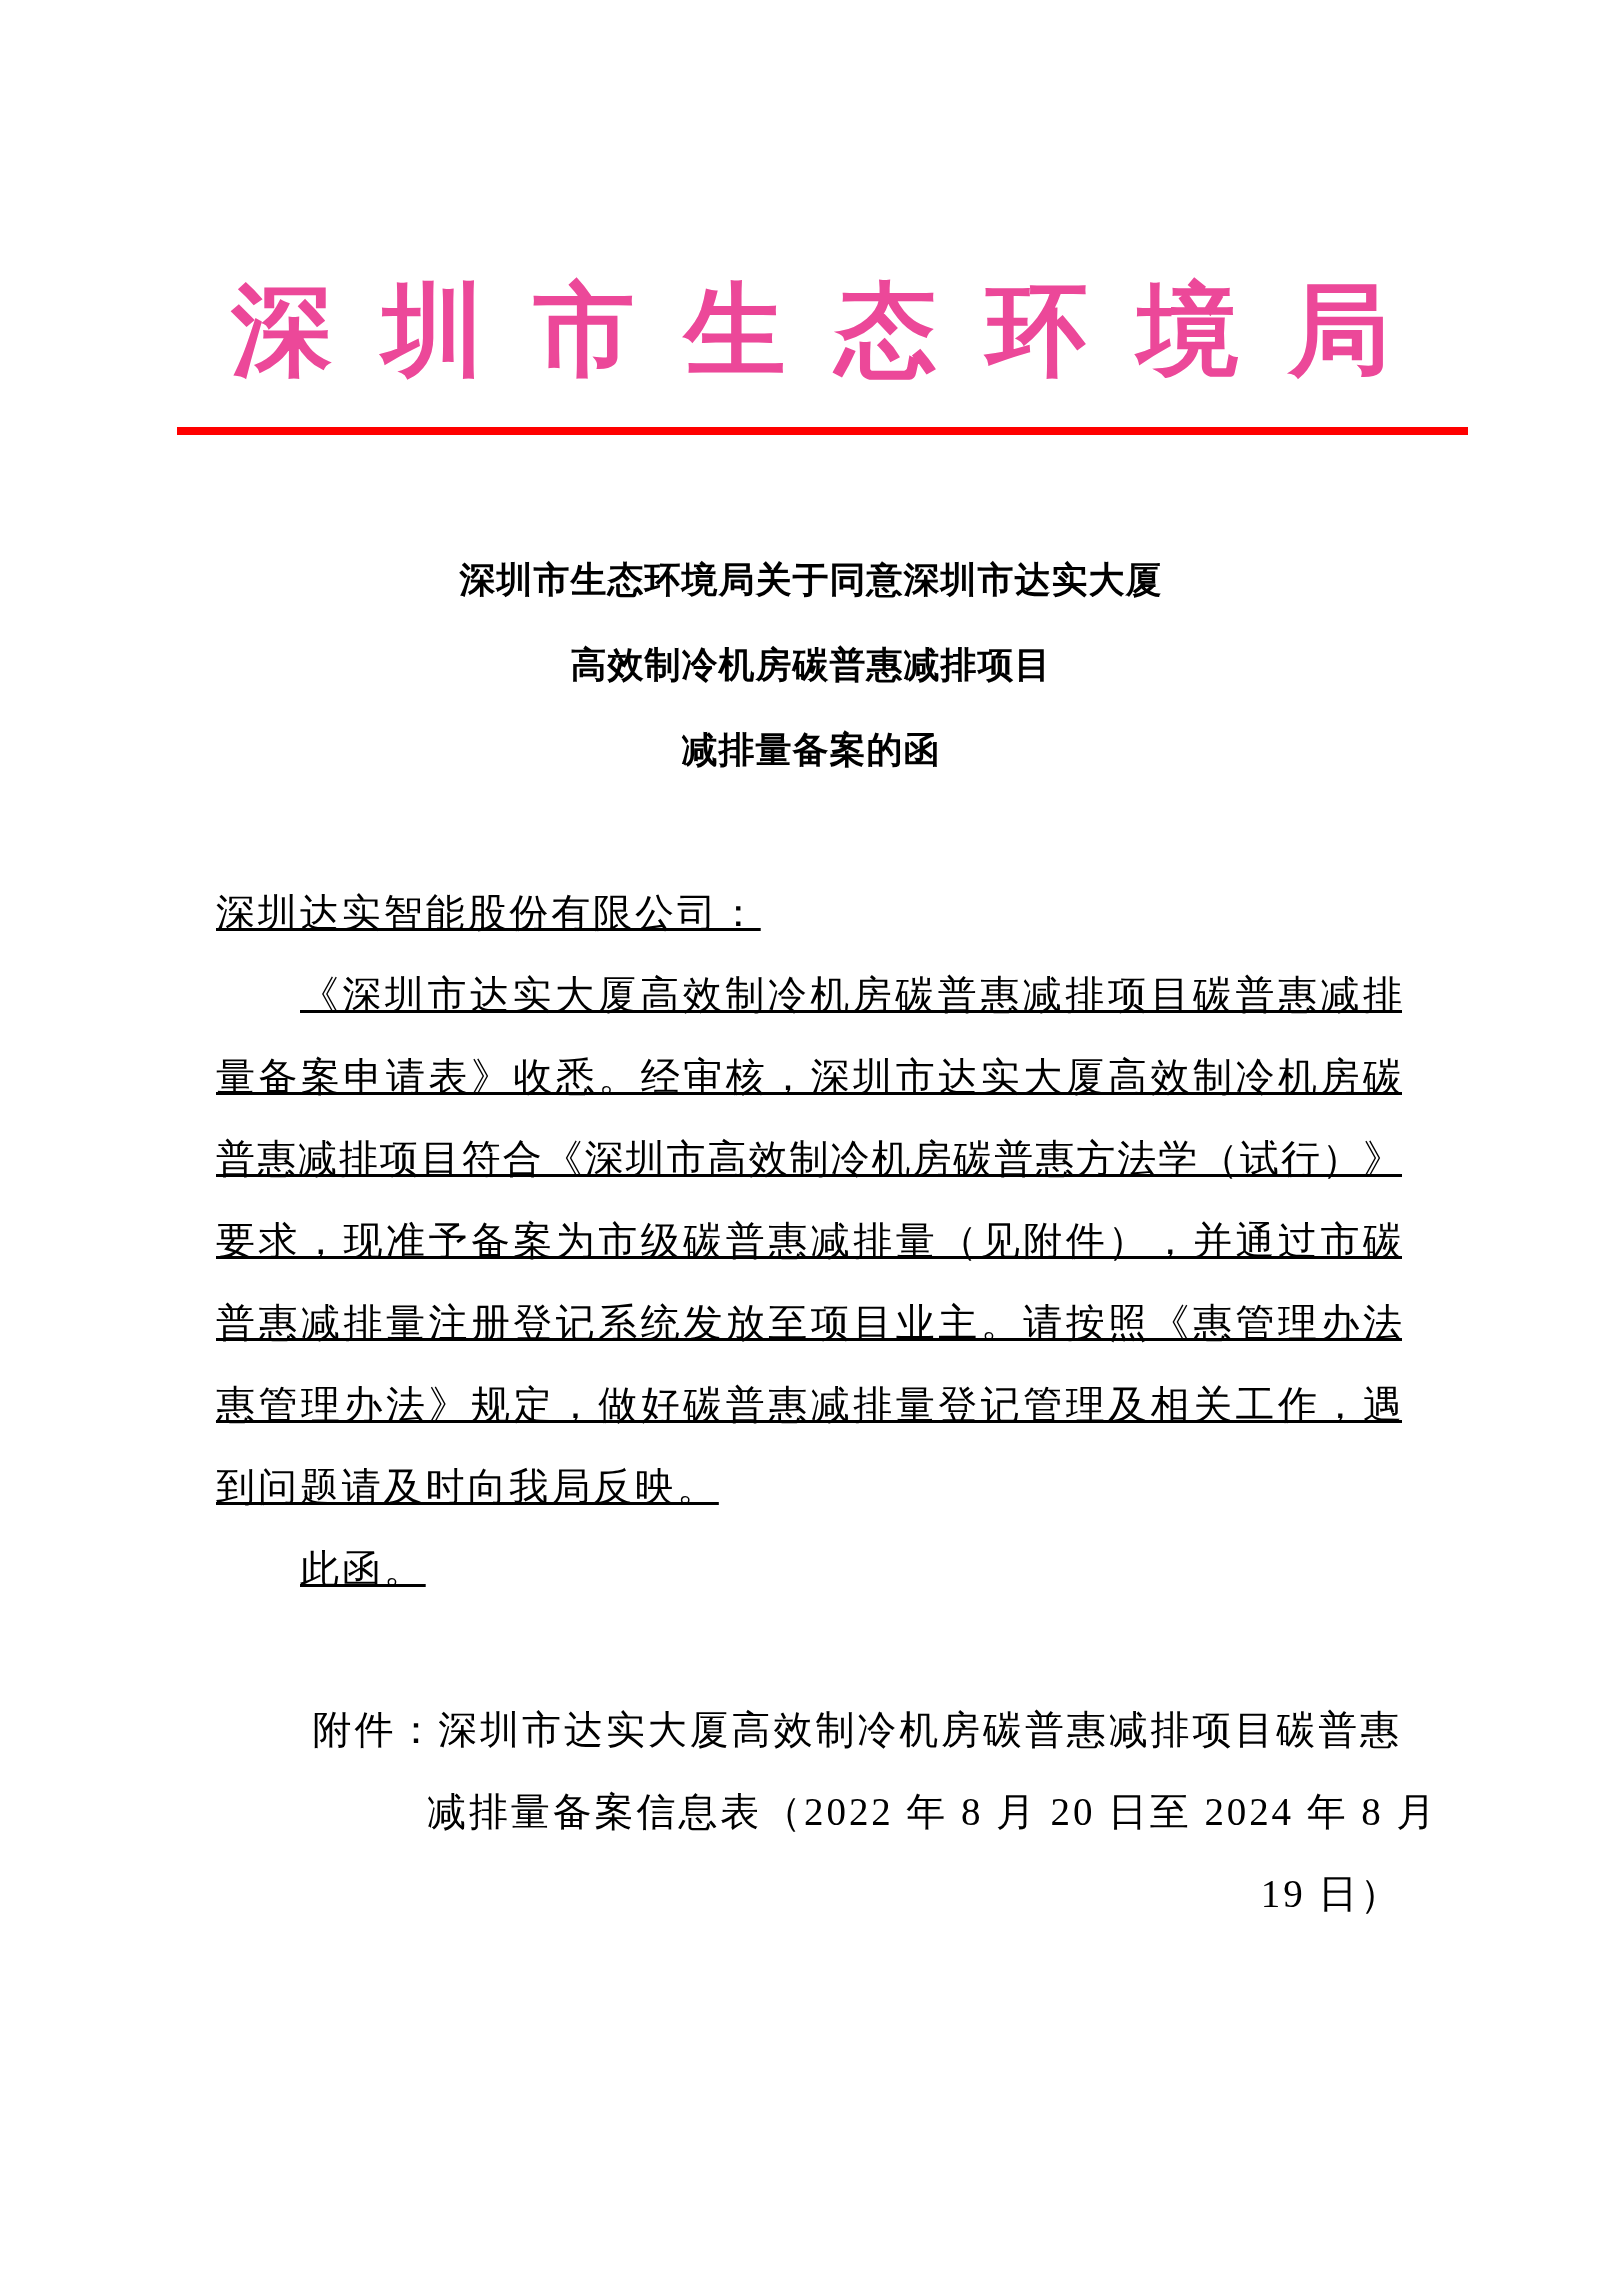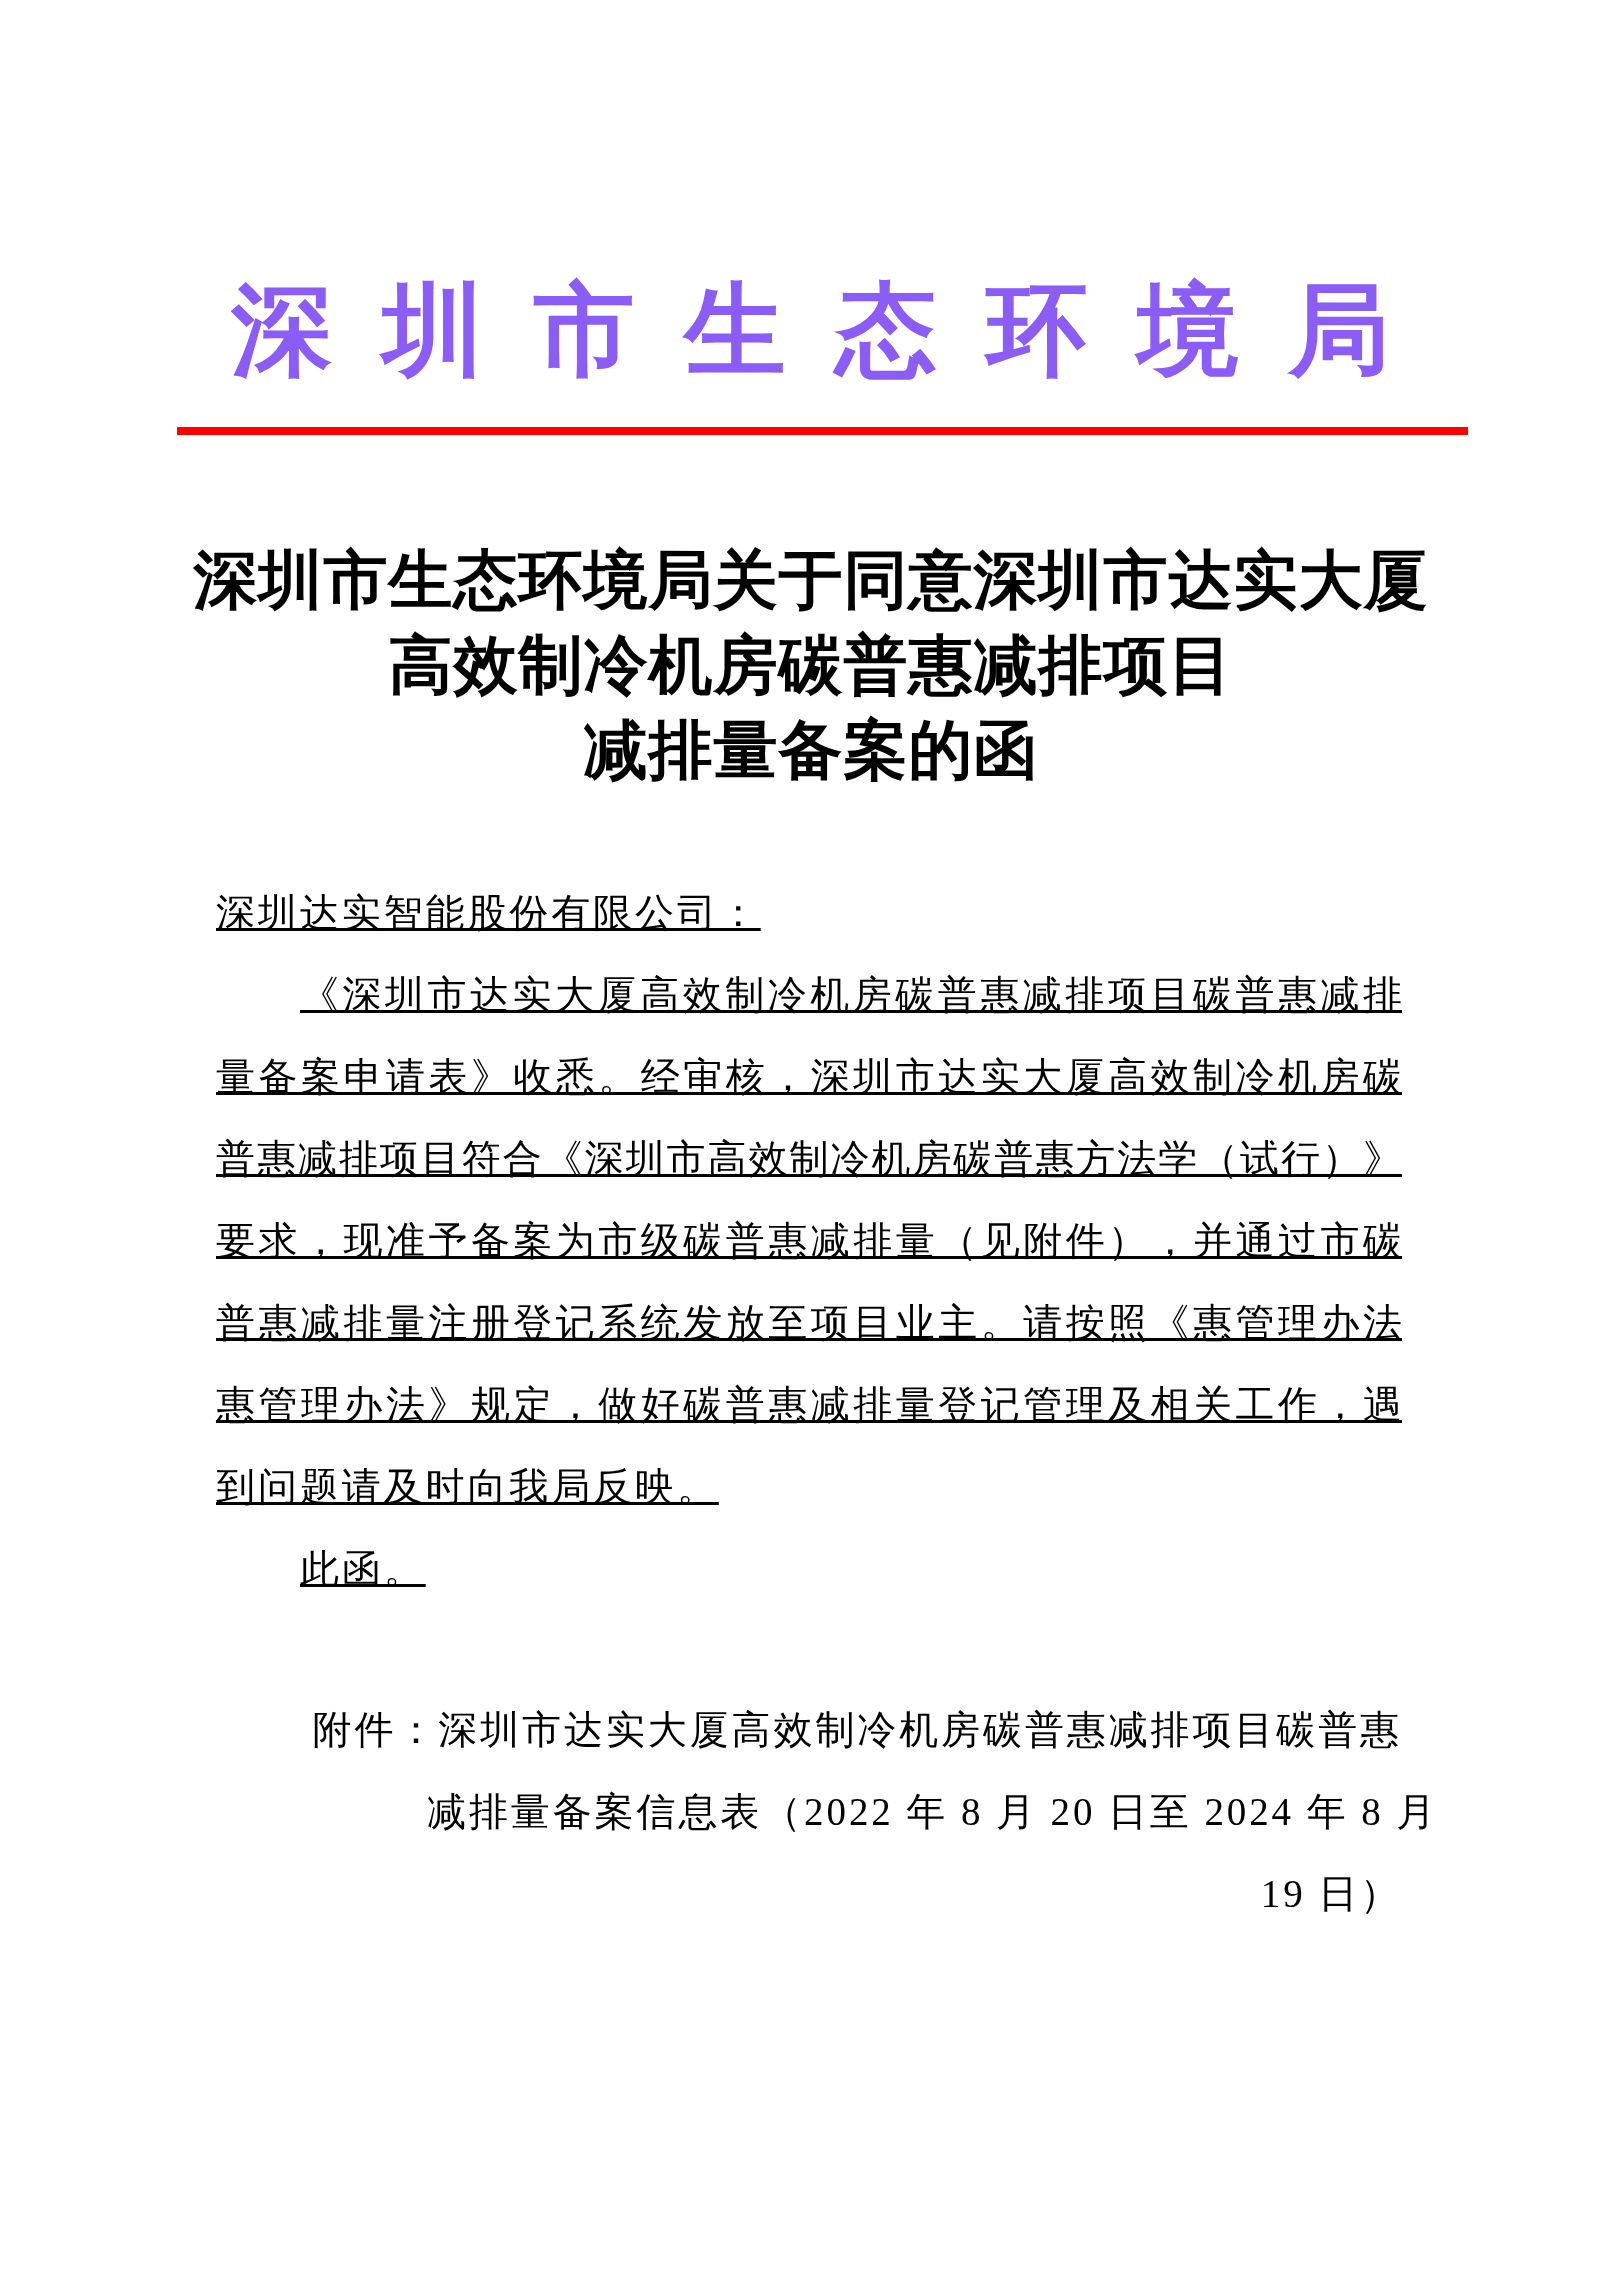--- a/index.html
+++ b/index.html
@@ -13,21 +13,21 @@
     font-family: "Liberation Serif", "DejaVu Serif", serif;
     color: #000000;
   }
   
   .letterhead {
     position: absolute;
     top: 271px;
     left: 0;
     width: 100%;
     text-align: center;
-    color: #8b5cf6;
+    color: #ec4899;
     font-size: 101px;
     font-weight: 700;
     line-height: 1.2;
     letter-spacing: 50px;
     text-indent: 50px;
     white-space: nowrap;
   }
   .red-rule {
     position: absolute;
     top: 427px;
@@ -37,21 +37,21 @@
     background: #FF0000;
   }
   
   .doc-title {
     position: absolute;
     top: 538px;
     left: 0;
     width: 100%;
     text-align: center;
     font-weight: 700;
-    font-size: 64px;
+    font-size: 36px;
     line-height: 85px;
     letter-spacing: 1px;
     text-indent: 1px;
   }
   .title-line { white-space: nowrap; }
   
   .text-block {
     position: absolute;
     left: 216px;
     width: 1186px;

